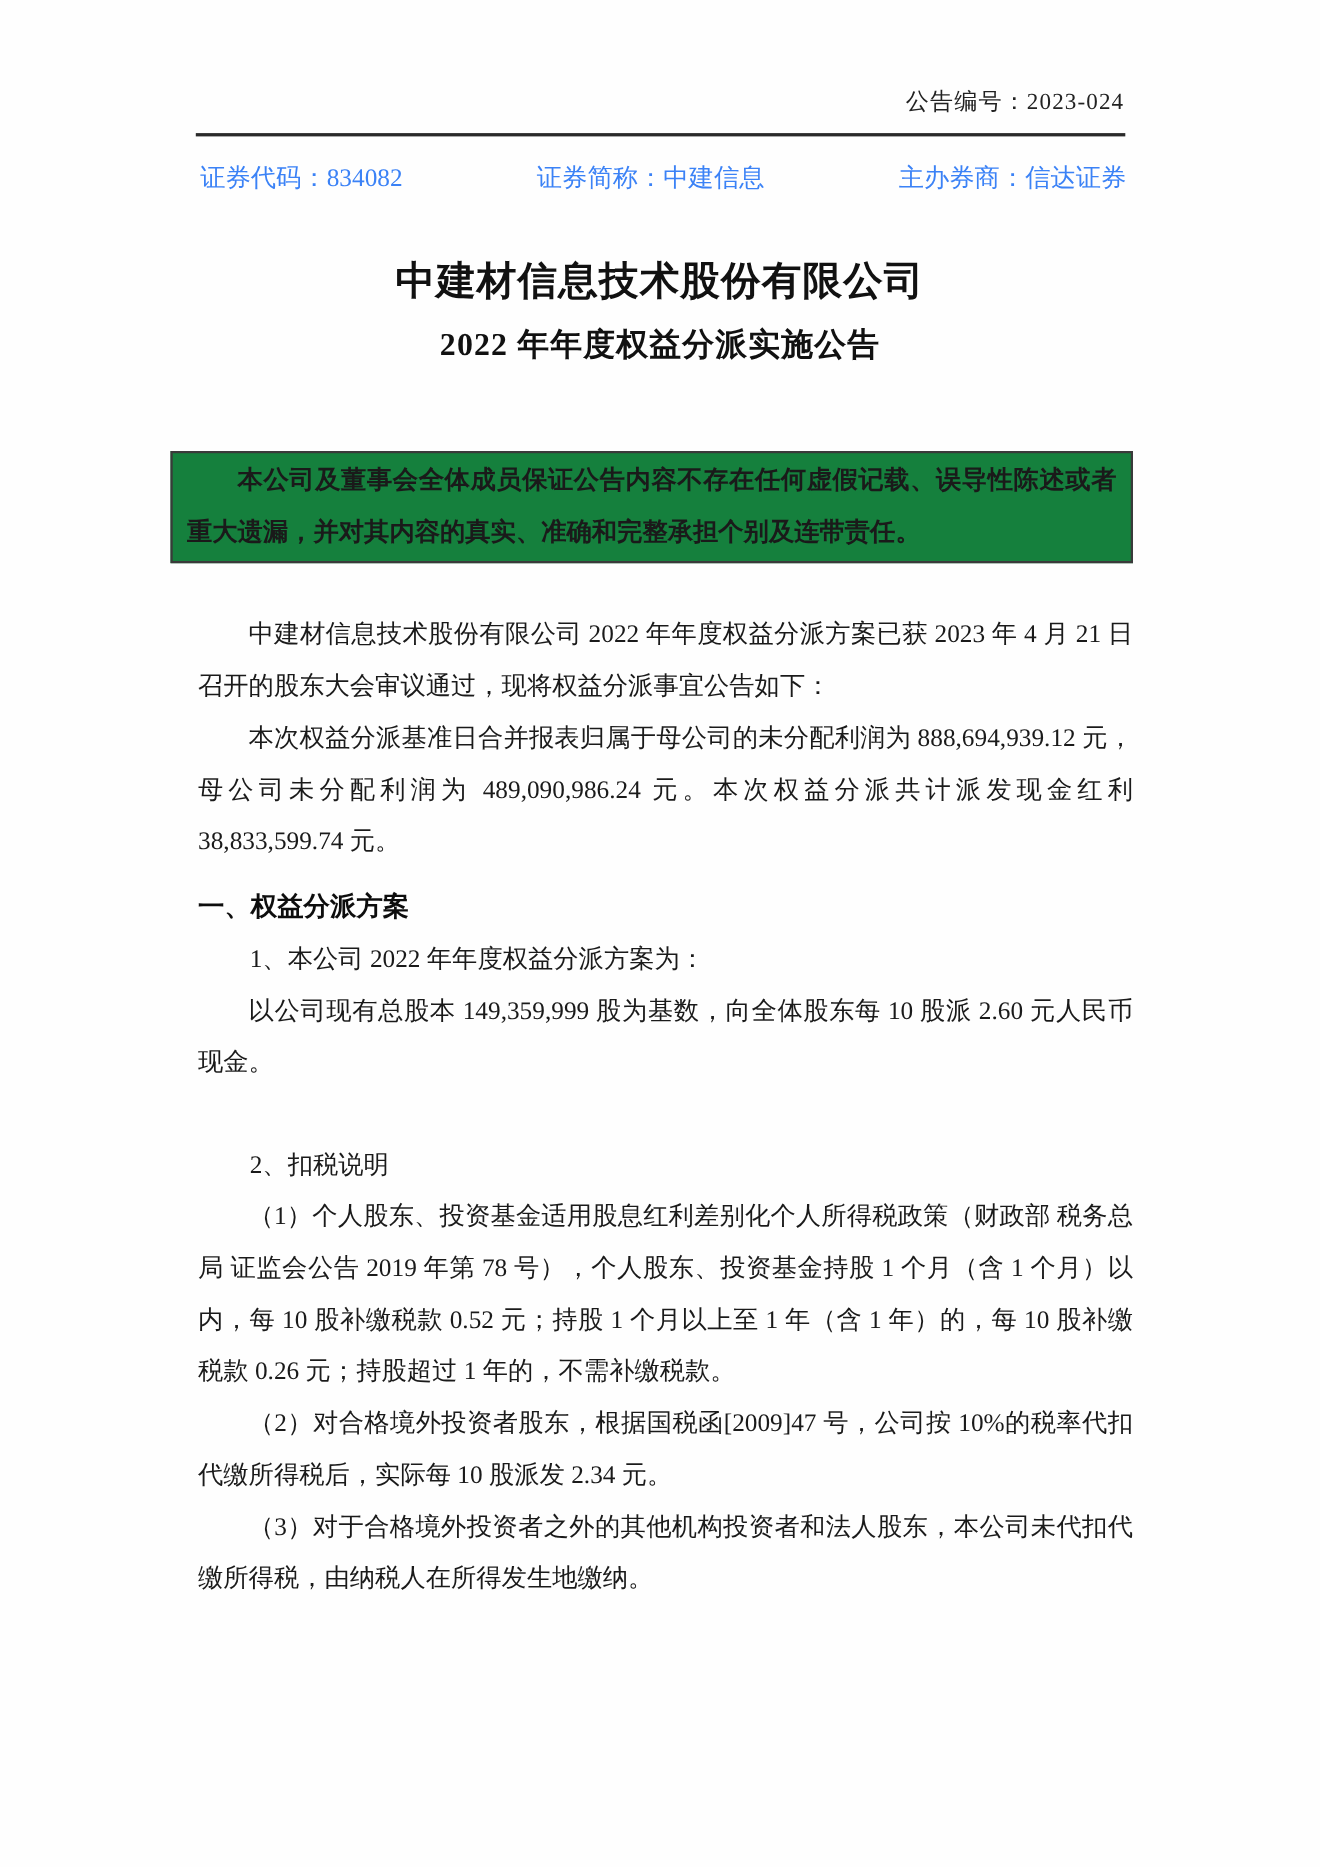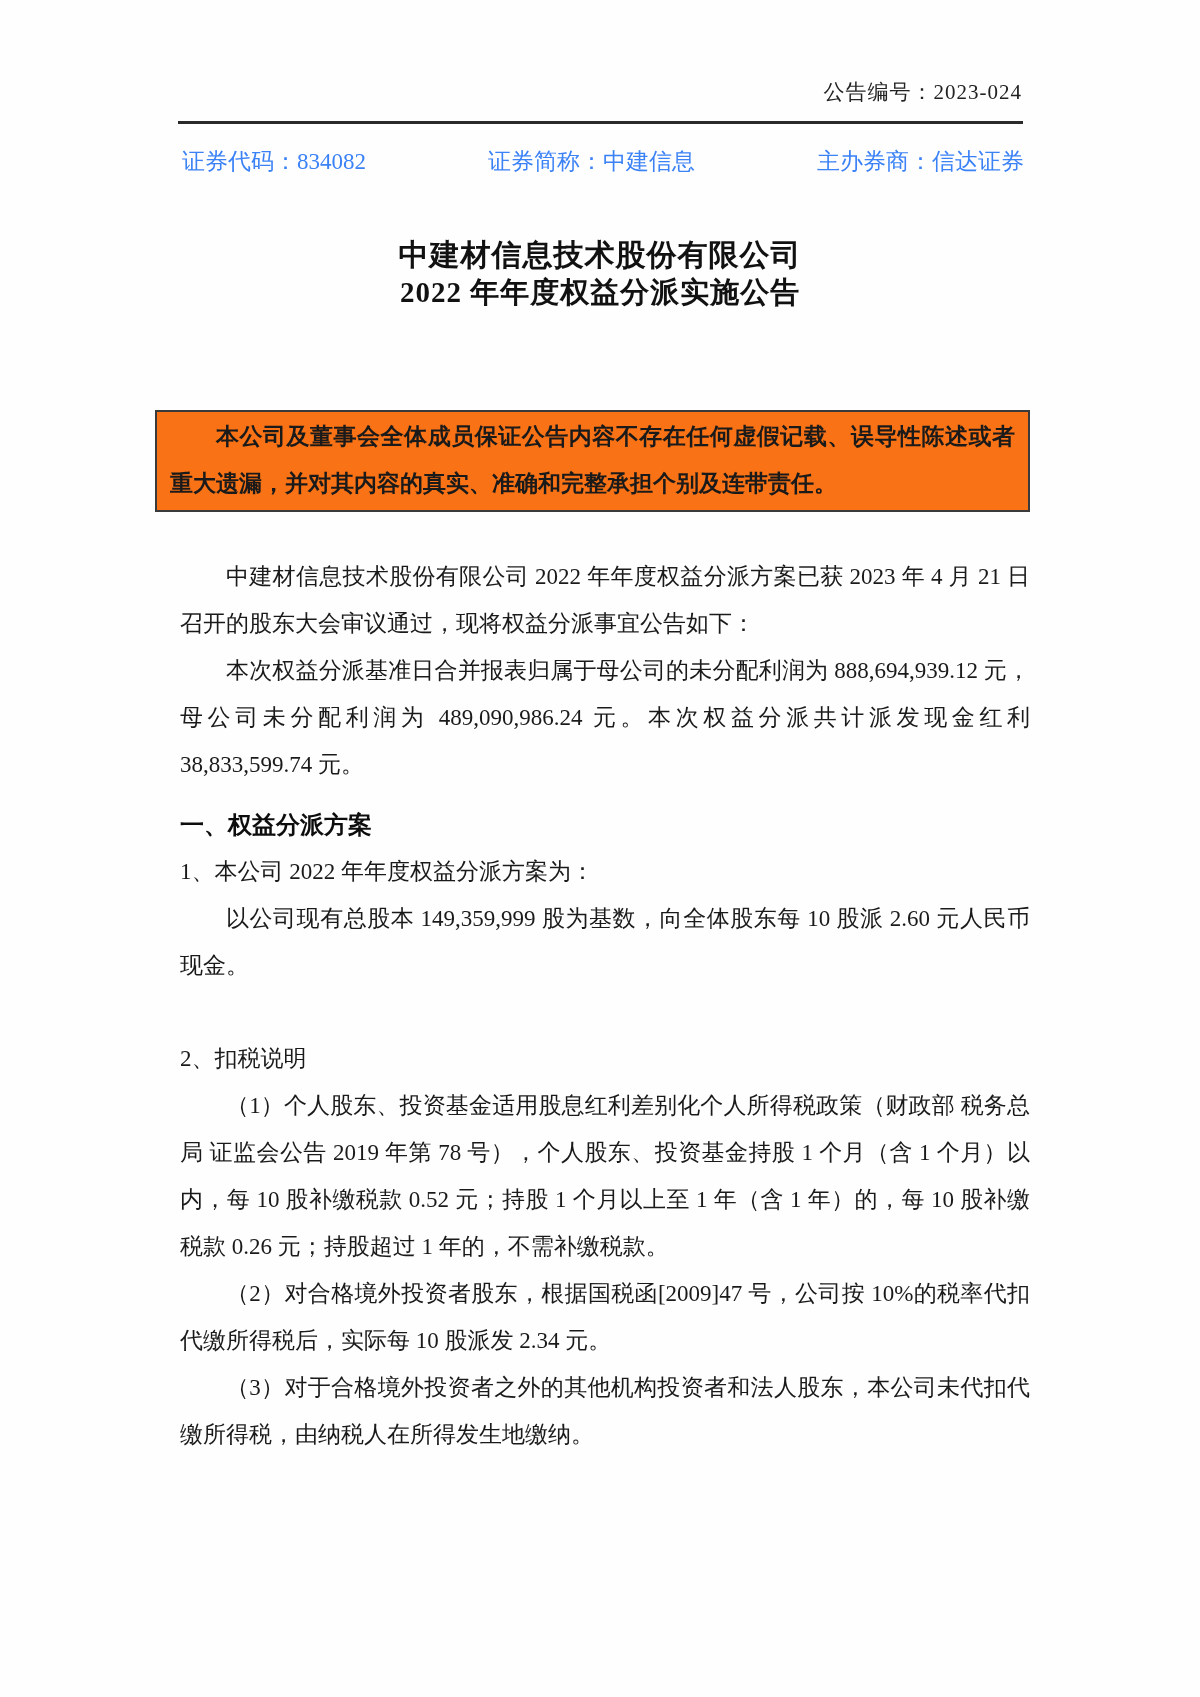--- a/index.html
+++ b/index.html
@@ -45,52 +45,52 @@
 
   .titles {
     position: absolute;
     top: 236px;
     left: 0;
     width: 1200px;
     text-align: center;
     font-weight: 700;
     color: #111;
   }
-  .title-main { font-size: 30px; line-height: 38px; letter-spacing: 1px; }
-  .title-sub  { font-size: 29px; line-height: 36px; letter-spacing: 1px; }
+  .title-main { font-size: 36px; line-height: 38px; letter-spacing: 1px; }
+  .title-sub  { font-size: 29px; line-height: 36px; margin-top: 22px; letter-spacing: 1px; }
 
   .disclaimer-box {
     position: absolute;
     top: 410px;
     left: 155px;
     width: 845px;
     border: 2px solid #3a3a3a;
     padding: 1px 13px 3px 13px;
-    background: #f97316;
+    background: #15803d;
   }
   .disclaimer-text {
     font-size: 23px;
     font-weight: 700;
     line-height: 47px;
     text-align: justify;
     text-indent: 2em;
     color: #1a1a1a;
   }
 
   .doc-body {
     position: absolute;
     top: 553px;
     left: 180px;
     width: 850px;
     font-size: 23px;
     line-height: 47px;
     color: #1a1a1a;
   }
   .doc-body .p       { text-align: justify; text-indent: 2em; }
-  .doc-body .p-flush { text-align: justify; text-indent: 0; }
+  .doc-body .p-flush { text-align: justify; text-indent: 0; margin-left: 47px; }
   .doc-body .h {
     font-family: Liberation Sans, sans-serif;
     font-weight: 700;
     font-size: 24px;
     line-height: 47px;
     margin-top: 13px;
     color: #0d0d0d;
   }
   .doc-body .spacer { height: 46px; }
 </style>

